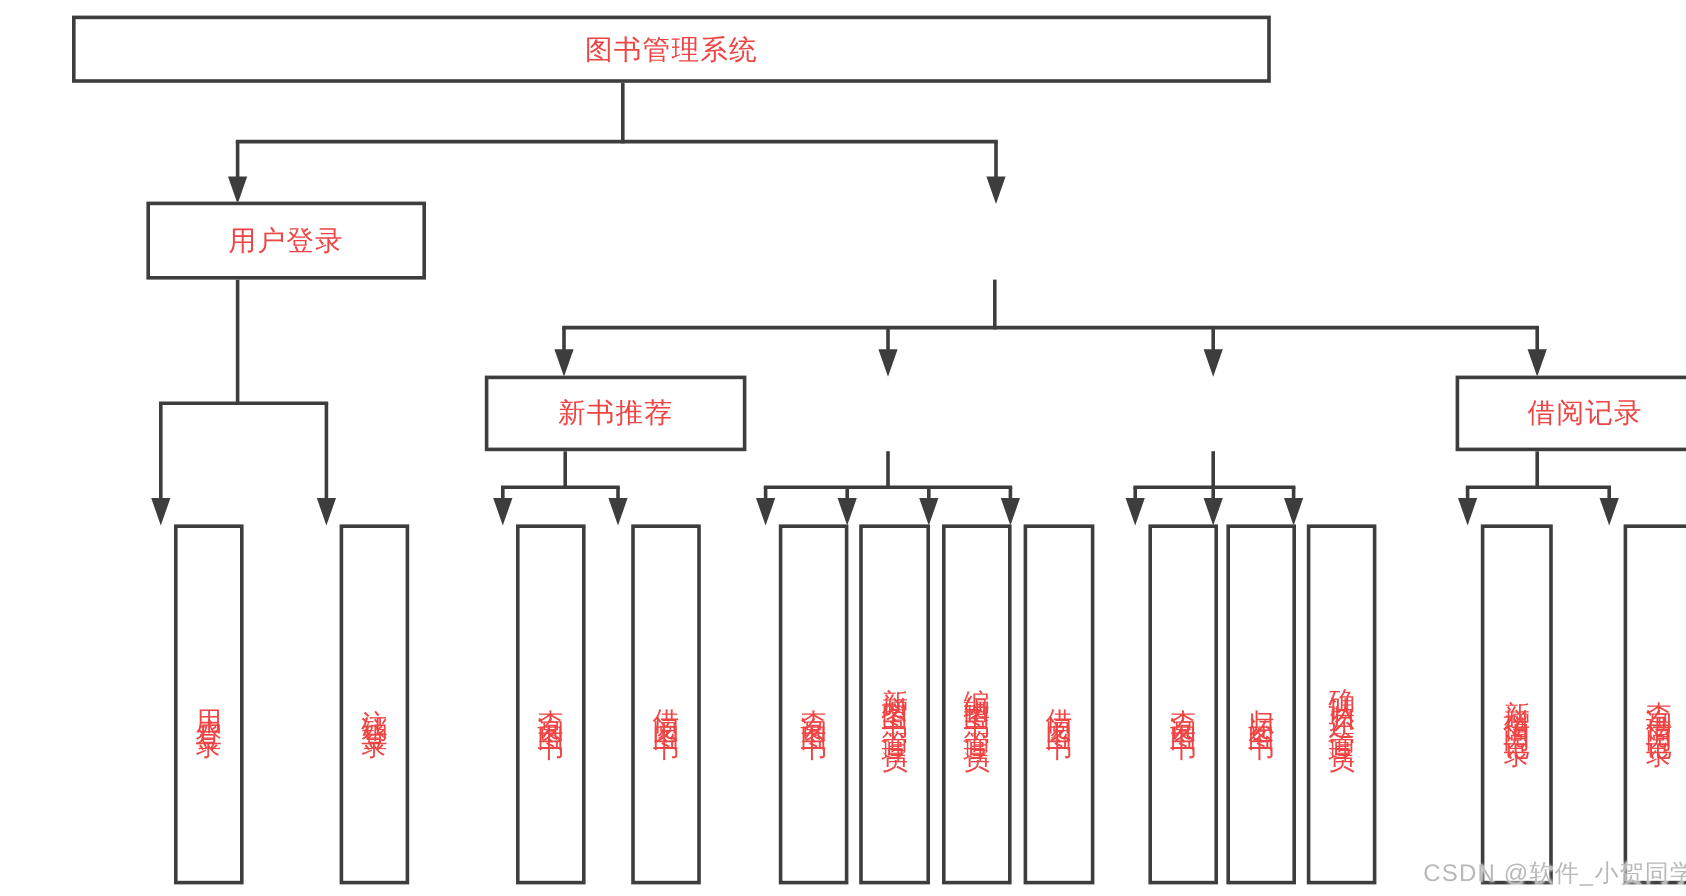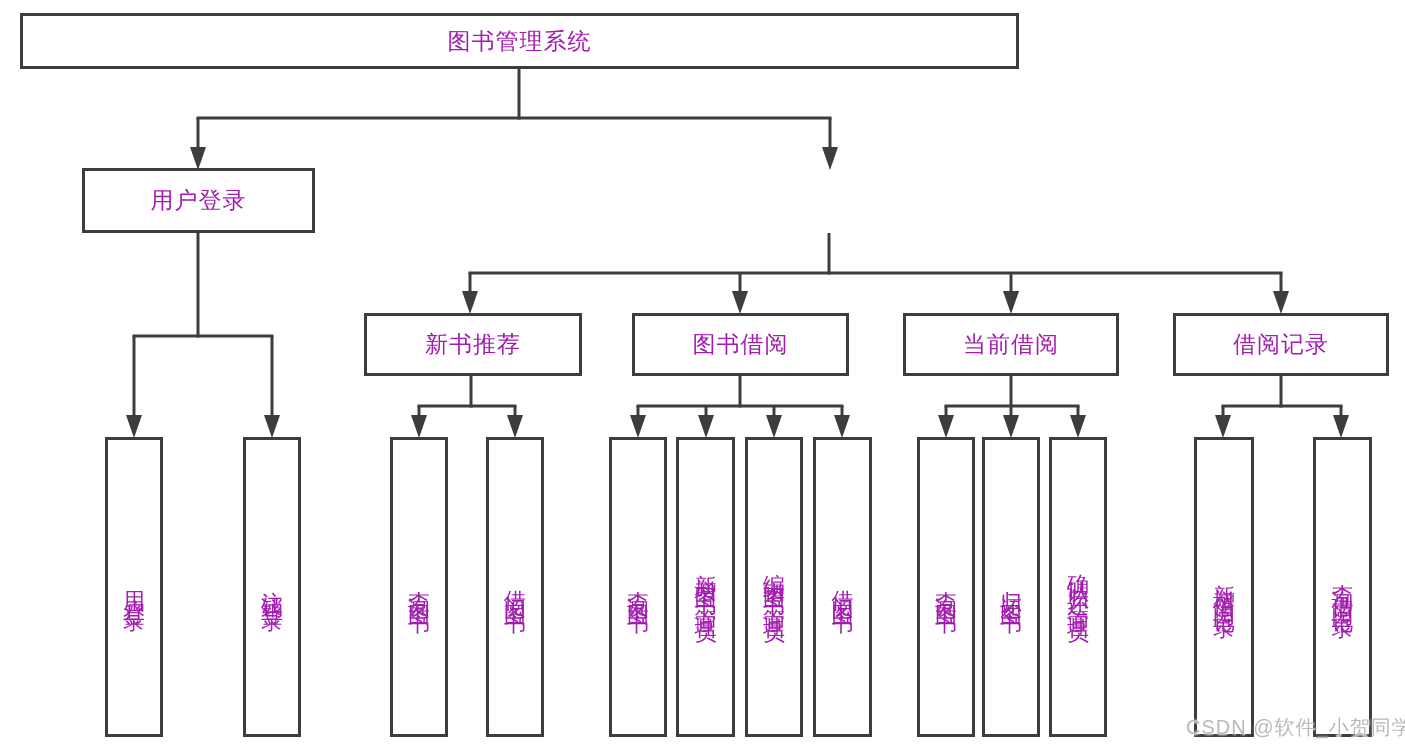--- a/index.html
+++ b/index.html
@@ -15,26 +15,27 @@
     position: absolute;
     left: 0; top: 0;
     width: 1405px; height: 747px;
     pointer-events: none;
   }
   .node {
     position: absolute;
     box-sizing: border-box;
     background: #ffffff;
     border: 3px solid #3d3d3d;
-    color: #a21caf;
+    color: #ef4444;
     display: flex;
     align-items: center;
     justify-content: center;
     text-align: center;
     white-space: nowrap;
+    margin-left: 40px;
   }
   .node.h { font-size: 23px; letter-spacing: 1px; }
   .node.v {
     font-size: 22px;
     writing-mode: vertical-rl;
     text-orientation: mixed;
     letter-spacing: 7px;
     white-space: normal;
   }
   .watermark {
@@ -119,22 +120,20 @@
       <polygon points="1215,415 1231,415 1223,438"></polygon>
       <polygon points="1333,415 1349,415 1341,438"></polygon>
     </g>
   </svg>
 
   <div class="node h" style="left:20px; top:13px; width:999px; height:56px;">图书管理系统</div>
 
   <div class="node h" style="left:82px; top:168px; width:233px; height:65px;">用户登录</div>
 
   <div class="node h" style="left:364px; top:313px; width:218px; height:63px;">新书推荐</div>
-  <div class="node h" style="left:632px; top:313px; width:217px; height:63px;">图书借阅</div>
-  <div class="node h" style="left:903px; top:313px; width:216px; height:63px;">当前借阅</div>
   <div class="node h" style="left:1173px; top:313px; width:216px; height:63px;">借阅记录</div>
 
   <div class="node v" style="left:105px; top:437px; width:58px; height:300px;">用户登录</div>
   <div class="node v" style="left:243px; top:437px; width:58px; height:300px;">注销登录</div>
 
   <div class="node v" style="left:390px; top:437px; width:58px; height:300px;">查询图书</div>
   <div class="node v" style="left:486px; top:437px; width:58px; height:300px;">借阅图书</div>
 
   <div class="node v" style="left:609px; top:437px; width:58px; height:300px;">查询图书</div>
   <div class="node v" style="left:676px; top:437px; width:59px; height:300px;">新增图书（管理员）</div>

